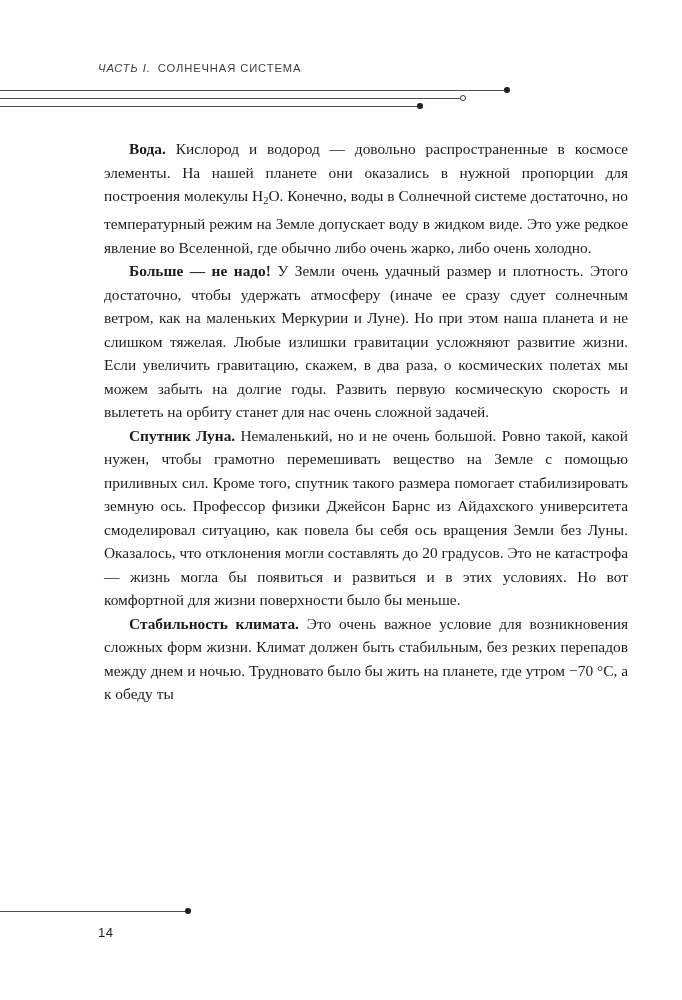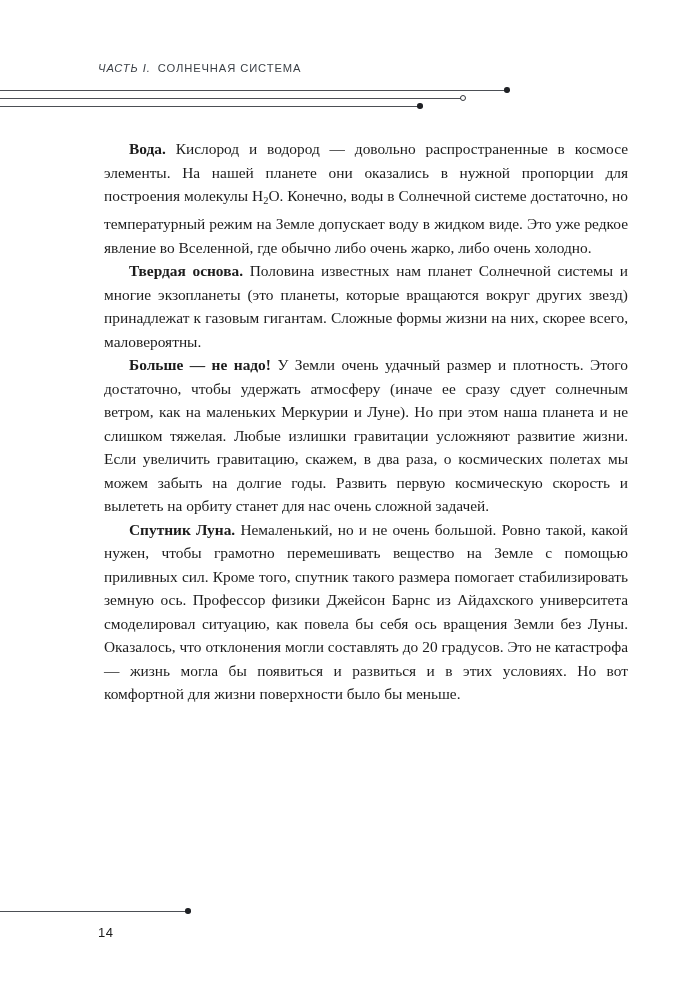--- a/index.html
+++ b/index.html
@@ -135,26 +135,26 @@
   <div class="rule rule-2"></div>
   <div class="ring ring-2"></div>
 
   <div class="rule rule-3"></div>
   <div class="dot dot-3"></div>
 
   <div class="body-text">
 
     <p><span class="lead">Вода.</span><span> Кислород и водород — довольно распространенные в космосе элементы. На нашей планете они оказались в нужной пропорции для построения молекулы H</span><sub>2</sub><span>O. Конечно, воды в Солнечной системе достаточно, но температурный режим на Земле допускает воду в жидком виде. Это уже редкое явление во Вселенной, где обычно либо очень жарко, либо очень холодно.</span></p>
 
-    <p><span class="lead">Твердая основа.</span><span> Половина известных нам планет Солнечной системы и многие экзопланеты (это планеты, которые вращаются вокруг других звезд) принадлежат к газовым гигантам. Сложные формы жизни на них, скорее всего, маловероятны.</span></p>
 
     <p><span class="lead">Больше — не надо!</span><span> У Земли очень удачный размер и плотность. Этого достаточно, чтобы удержать атмосферу (иначе ее сразу сдует солнечным ветром, как на маленьких Меркурии и Луне). Но при этом наша планета и не слишком тяжелая. Любые излишки гравитации усложняют развитие жизни. Если увеличить гравитацию, скажем, в два раза, о космических полетах мы можем забыть на долгие годы. Развить первую космическую скорость и вылететь на орбиту станет для нас очень сложной задачей.</span></p>
 
     <p><span class="lead">Спутник Луна.</span><span> Немаленький, но и не очень большой. Ровно такой, какой нужен, чтобы грамотно перемешивать вещество на Земле с помощью приливных сил. Кроме того, спутник такого размера помогает стабилизировать земную ось. Профессор физики Джейсон Барнс из Айдахского университета смоделировал ситуацию, как повела бы себя ось вращения Земли без Луны. Оказалось, что отклонения могли составлять до 20 градусов. Это не катастрофа — жизнь могла бы появиться и развиться и в этих условиях. Но вот комфортной для жизни поверхности было бы меньше.</span></p>
 
+    <p><span class="lead">Стабильность климата.</span><span> Это очень важное условие для возникновения сложных форм жизни. Климат должен быть стабильным, без резких перепадов между днем и ночью. Трудновато было бы жить на планете, где утром −70 °C, а к обеду ты</span></p>
 
   </div>
 
   <div class="footer-rule"></div>
   <div class="dot dot-footer"></div>
 
   <div class="folio">14</div>
 
 </div>
 

